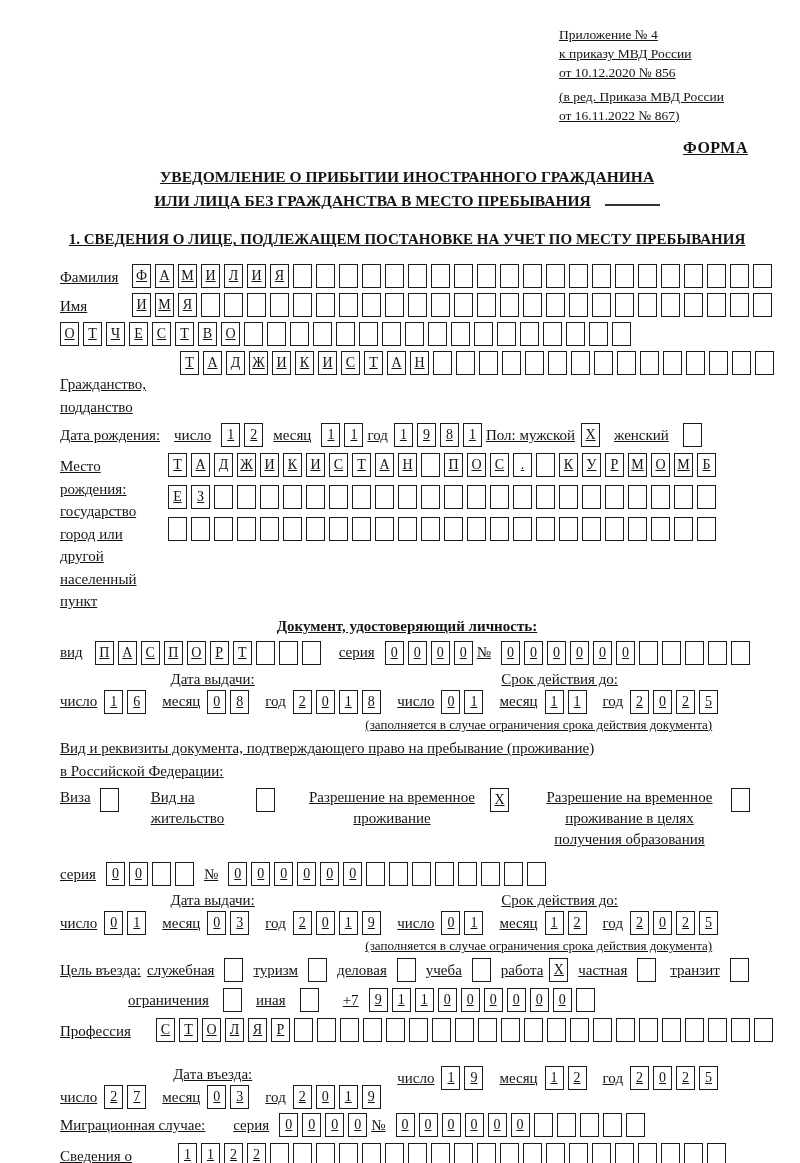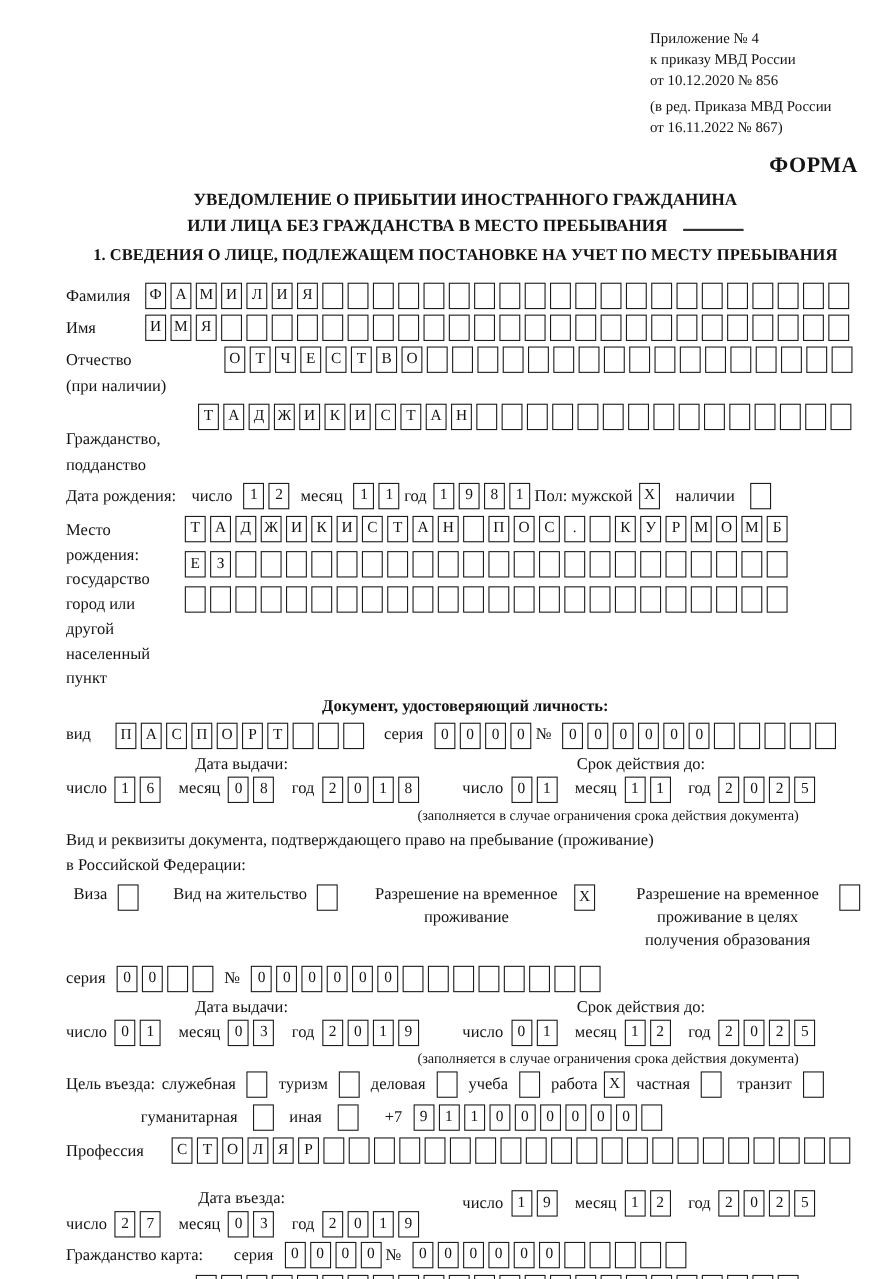--- a/index.html
+++ b/index.html
@@ -1,29 +1,29 @@
 <!DOCTYPE html>
 <html><head>
 <meta charset="utf-8">
 <style>
   html,body{margin:0;padding:0;background:#fff;}
   body{width:800px;height:1163px;overflow:hidden;color:#141414;
        font-family:"Liberation Serif","DejaVu Serif",serif;}
-  .page{box-sizing:border-box;width:800px;height:1163px;padding:26px 14px 10px 60px;}
+  .page{box-sizing:border-box;width:800px;height:1163px;padding:26px 46px 10px 60px;text-decoration:underline;}
 
   
   .hdr-wrap{display:flex;justify-content:flex-end;}
   .hdr-block{width:195px;font-size:13.5px;line-height:1.4;}
   .hdr-block .amend{margin-top:5px;}
-  .form-label{font-weight:bold;font-size:20px;text-align:right;margin:14px 6px 4px 0;letter-spacing:.5px;}
+  .form-label{font-weight:bold;font-size:16px;text-align:right;margin:14px 6px 4px 0;letter-spacing:.5px;}
 
   
   .title{font-weight:bold;font-size:15.5px;text-align:center;line-height:1.55;margin-top:8px;}
   .blank-line{display:inline-block;width:55px;border-bottom:2px solid #333;height:14px;margin-left:14px;}
-  .section-heading{font-weight:bold;font-size:15px;text-align:center;margin:6px 0 16px 0;}
+  .section-heading{font-weight:bold;font-size:15px;text-align:center;margin:18px 0 16px 0;}
 
   
   .frow{display:flex;align-items:flex-start;margin-bottom:5px;}
   .lbl{font-size:15px;flex:none;line-height:1.35;padding-top:3px;}
   .lbl-col{flex:none;font-size:15px;line-height:1.5;padding-top:2px;}
   .w72{width:72px;} .w144{width:144px;} .w120{width:120px;margin-top:20px;} .w108{width:108px;}
   .w45{width:45px;} .w96{width:96px;} .w118{width:118px;}
 
   .cellrow{display:inline-flex;flex:none;}
   .cell{display:inline-flex;flex:none;align-items:center;justify-content:center;
@@ -144,24 +144,20 @@
         <span class="cell"></span>
         <span class="cell"></span>
         <span class="cell"></span>
         <span class="cell"></span>
         <span class="cell"></span>
         <span class="cell"></span>
       </span>
   </div>
 
   <div class="frow">
-    <span class="lbl-col w144">
-      <div>Отчество</div>
-      <div>(при наличии)</div>
-    </span>
     <span class="cellrow">
         <span class="cell">О</span>
         <span class="cell">Т</span>
         <span class="cell">Ч</span>
         <span class="cell">Е</span>
         <span class="cell">С</span>
         <span class="cell">Т</span>
         <span class="cell">В</span>
         <span class="cell">О</span>
         <span class="cell"></span>
@@ -233,21 +229,21 @@
       </span>
     <span>год</span>
     <span class="cellrow gap6">
         <span class="cell">1</span>
         <span class="cell">9</span>
         <span class="cell">8</span>
         <span class="cell">1</span>
       </span>
     <span>Пол: мужской</span>
     <span class="cell gap6">X</span>
-    <span class="gap10">наличии</span>
+    <span class="gap10">женский</span>
     <span class="cell gap14"></span>
   </div>
 
   <div class="frow">
     <span class="lbl-col w108">
       <div>Место рождения:</div>
       <div>государство</div>
       <div>город или другой</div>
       <div>населенный пункт</div>
     </span>
@@ -529,21 +525,21 @@
     <span class="cell gap10"></span>
     <span class="gap6">работа</span>
     <span class="cell gap6">X</span>
     <span class="gap6">частная</span>
     <span class="cell gap10"></span>
     <span class="gap10">транзит</span>
     <span class="cell gap10"></span>
   </div>
 
   <div class="inline-row" style="margin-left:68px;">
-    <span>гуманитарная</span>
+    <span>ограничения</span>
     <span class="cell gap14"></span>
     <span class="gap10">иная</span>
     <span class="cell gap14"></span>
     <span class="gap20">+7</span>
     <span class="cellrow gap10">
         <span class="cell">9</span>
         <span class="cell">1</span>
         <span class="cell">1</span>
         <span class="cell">0</span>
         <span class="cell">0</span>
@@ -628,21 +624,21 @@
             <span class="cell">2</span>
             <span class="cell">0</span>
             <span class="cell">2</span>
             <span class="cell">5</span>
           </span>
       </div>
     </div>
   </div>
 
   <div class="inline-row" style="margin-top:4px;">
-    <span>Гражданство карта:</span>
+    <span>Миграционная случае:</span>
     <span class="gap28">серия</span>
     <span class="cellrow gap10">
         <span class="cell">0</span>
         <span class="cell">0</span>
         <span class="cell">0</span>
         <span class="cell">0</span>
       </span>
     <span>№</span>
     <span class="cellrow gap10">
         <span class="cell">0</span>

